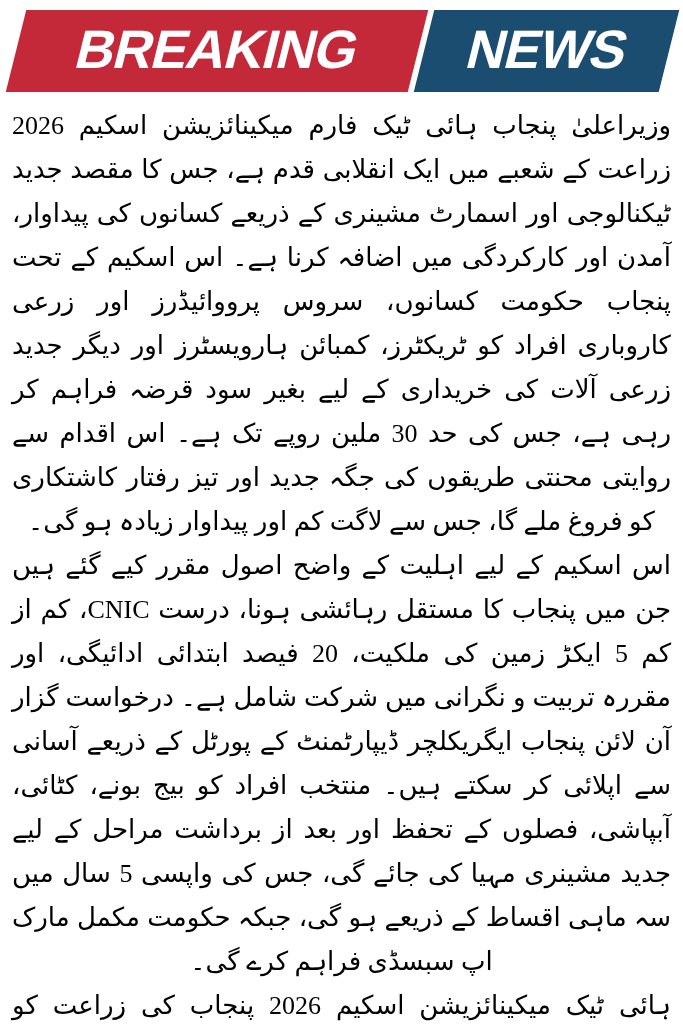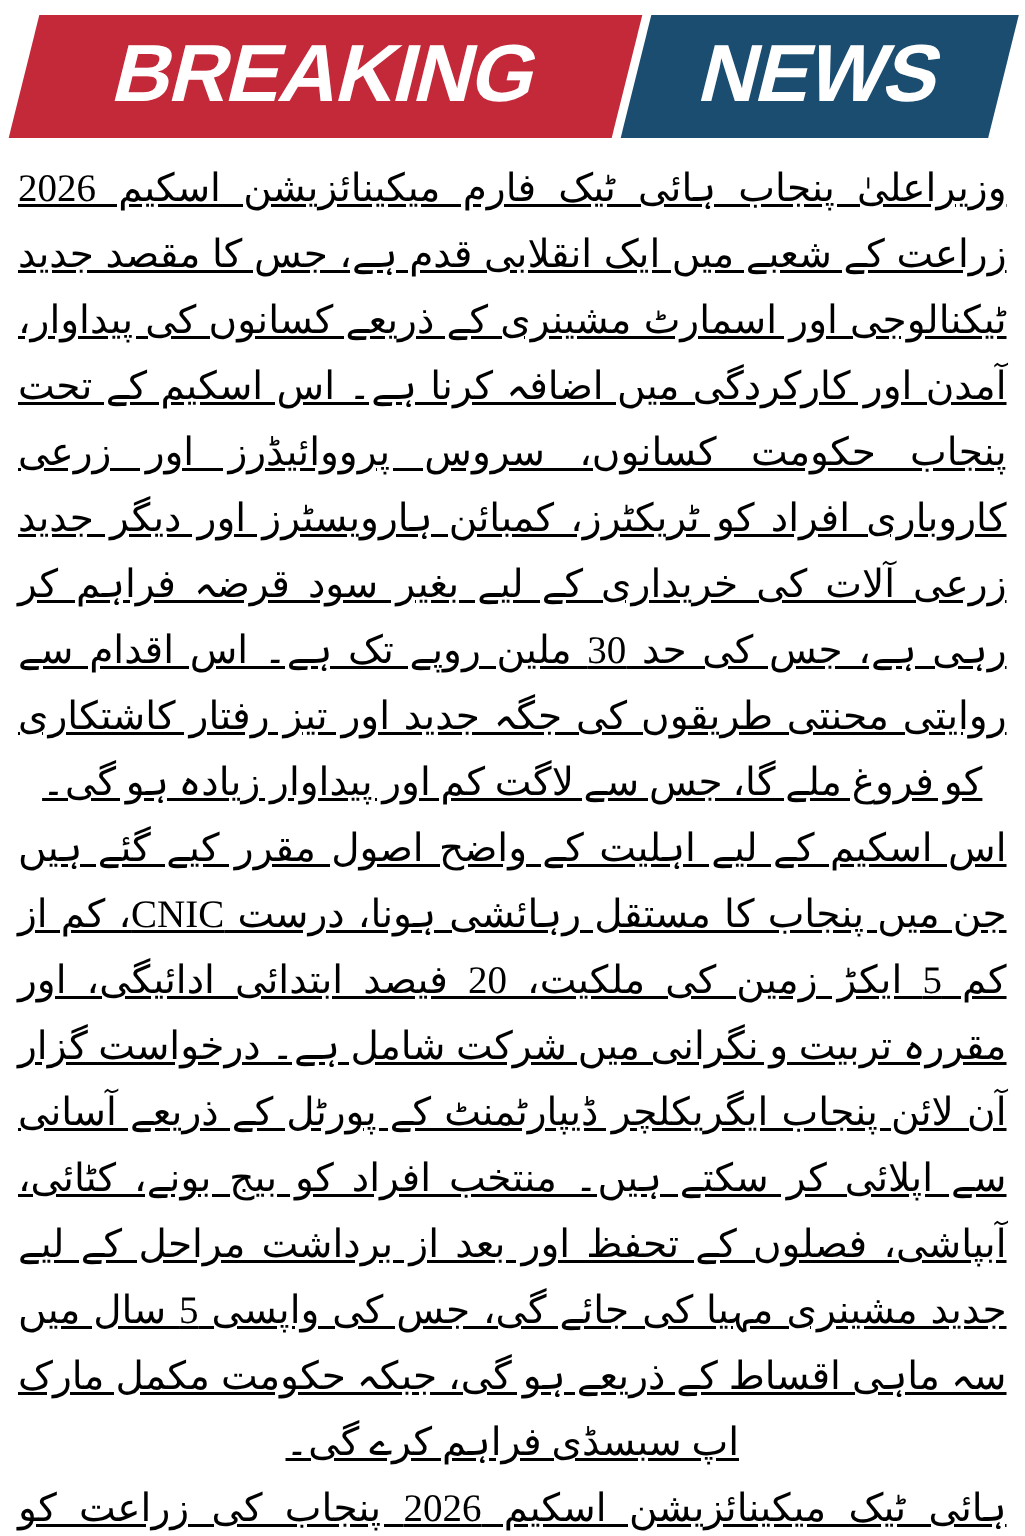--- a/index.html
+++ b/index.html
@@ -47,21 +47,20 @@
     color: #000000;
     padding: 12px 12px 10px 12px;
     font-size: 26px;
     line-height: 44px;
     text-align: justify;
     text-align-last: center;
     -moz-text-align-last: center;
   }
   .article p {
     margin: 0;
-    text-decoration: underline;
   }
 </style>
 </head>
 <body>
 
 <header class="banner">
   <div class="banner-shape red">
     <span class="banner-word">BREAKING</span>
   </div>
   <div class="banner-shape blue">

